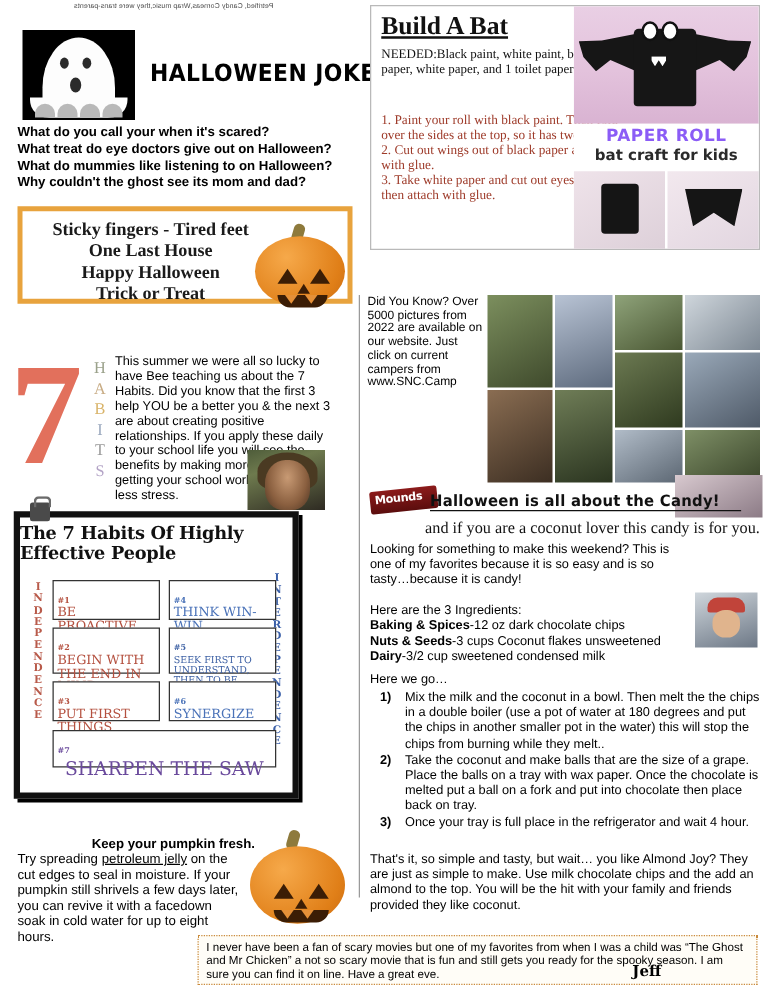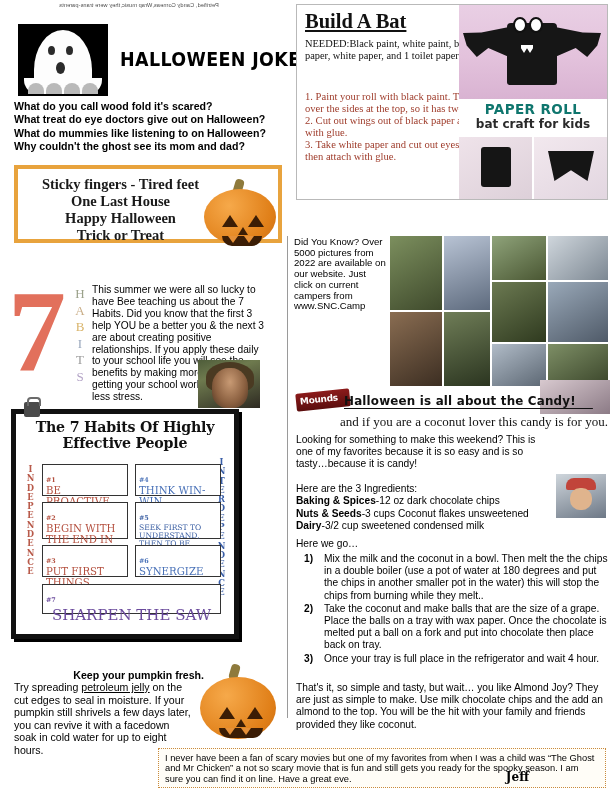--- a/index.html
+++ b/index.html
@@ -137,21 +137,20 @@
   #poster-clip{
     left:24px; top:402px; width:16px; height:15px;
     background:#4a4a4a; border-radius:2px;
   }
   #poster-clip:before{
     content:""; position:absolute; left:3px; top:-5px; width:10px; height:7px;
     border:2px solid #6b6b6b; border-bottom:none; border-radius:4px 4px 0 0;
   }
   #poster-title{
     position:absolute; left:0; top:6px; width:100%;
-    text-align:center;
     font-family:"DejaVu Serif", serif;
     font-size:14.2px; line-height:15.5px; font-weight:bold; color:#111;
     letter-spacing:-.2px;
   }
   .vert-word{
     position:absolute; width:13px;
     font-family:"DejaVu Serif", serif;
     font-size:8.4px; line-height:9.3px; text-align:center; font-weight:bold;
   }
   #vert-independence{ left:8px; top:51px; color:#b85a4a; }
@@ -245,21 +244,21 @@
   #bat-photo .beye{position:absolute;background:#fff;border:2px solid #111;border-radius:50%;width:14px;height:16px;top:12px;}
   #bat-photo .beye.l{left:54px;}
   #bat-photo .beye.r{left:70px;}
   #bat-photo .fang{position:absolute;left:62px;top:40px;width:12px;height:8px;background:#fff;clip-path:polygon(0 0,100% 0,100% 40%,75% 100%,50% 40%,25% 100%,0 40%);}
   #bat-banner{
     position:absolute; left:0; top:94px; width:148px; height:38px;
     background:#fff; text-align:center;
   }
   #bat-banner .l1{
     font-family:"DejaVu Sans", sans-serif; font-weight:bold;
-    font-size:13.5px; color:#0f766e; letter-spacing:.4px; line-height:16px; padding-top:2px;
+    font-size:13.5px; color:#8b5cf6; letter-spacing:.4px; line-height:16px; padding-top:2px;
   }
   #bat-banner .l2{
     font-family:"DejaVu Sans", sans-serif; font-weight:bold;
     font-size:12px; color:#2a2a2a; line-height:14px;
   }
   #bat-photo .p2{position:absolute;left:0;top:132px;width:73px;height:62px;background:linear-gradient(150deg,#efe3ea,#ddd0d9);}
   #bat-photo .p3{position:absolute;left:75px;top:132px;width:73px;height:62px;background:linear-gradient(150deg,#f2e8ee,#e2d6e0);}
   #bat-photo .p2 .mini,#bat-photo .p3 .mini{position:absolute;background:#151515;}
   #bat-photo .p2 .mini{left:22px;top:10px;width:30px;height:40px;border-radius:3px;}
   #bat-photo .p3 .mini{left:14px;top:14px;width:46px;height:30px;clip-path:polygon(0 0,100% 0,86% 100%,50% 64%,14% 100%);}
@@ -378,21 +377,21 @@
         <i style="left:56px"></i>
     </div>
     <div class="eye" id="eye-l"></div>
     <div class="eye" id="eye-r"></div>
     <div class="eye" id="mouth"></div>
   </div>
 
   <div class="abs" id="jokes-title">HALLOWEEN JOKES</div>
 
   <div class="abs" id="jokes-list">
-    <div>What do you call wood fold it's scared?</div>
+    <div>What do you call your when it's scared?</div>
     <div>What treat do eye doctors give out on Halloween?</div>
     <div>What do mummies like listening to on Halloween?</div>
     <div>Why couldn't the ghost see its mom and dad?</div>
   </div>
 
   <div class="abs" id="sign-box">
     <div id="sign-lines">
       <div>Sticky fingers - Tired feet</div>
       <div>One Last House</div>
       <div>Happy Halloween</div>

